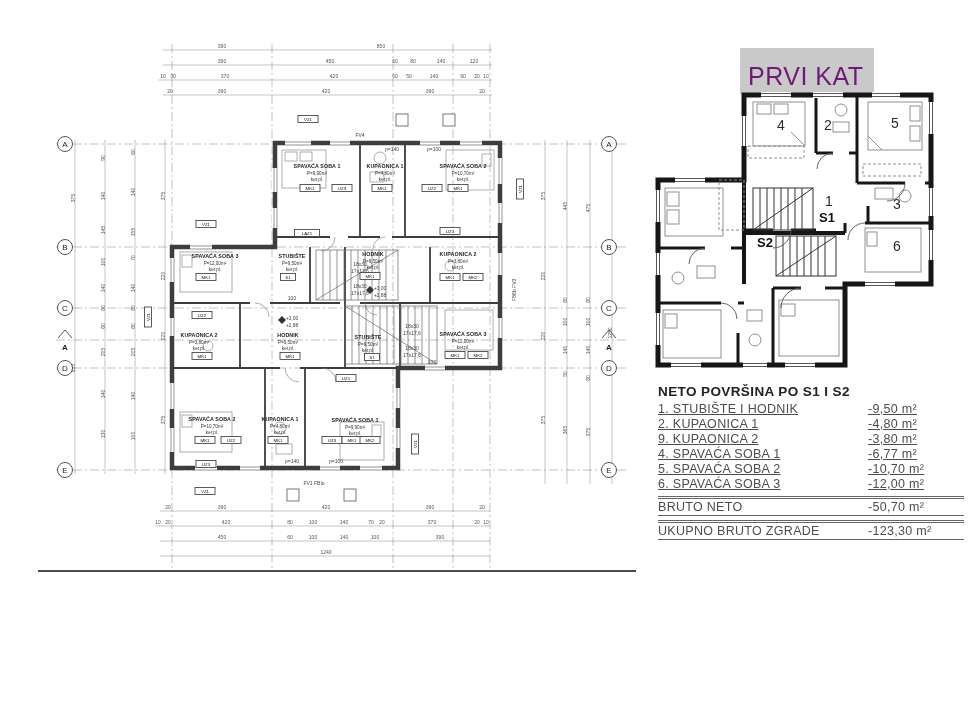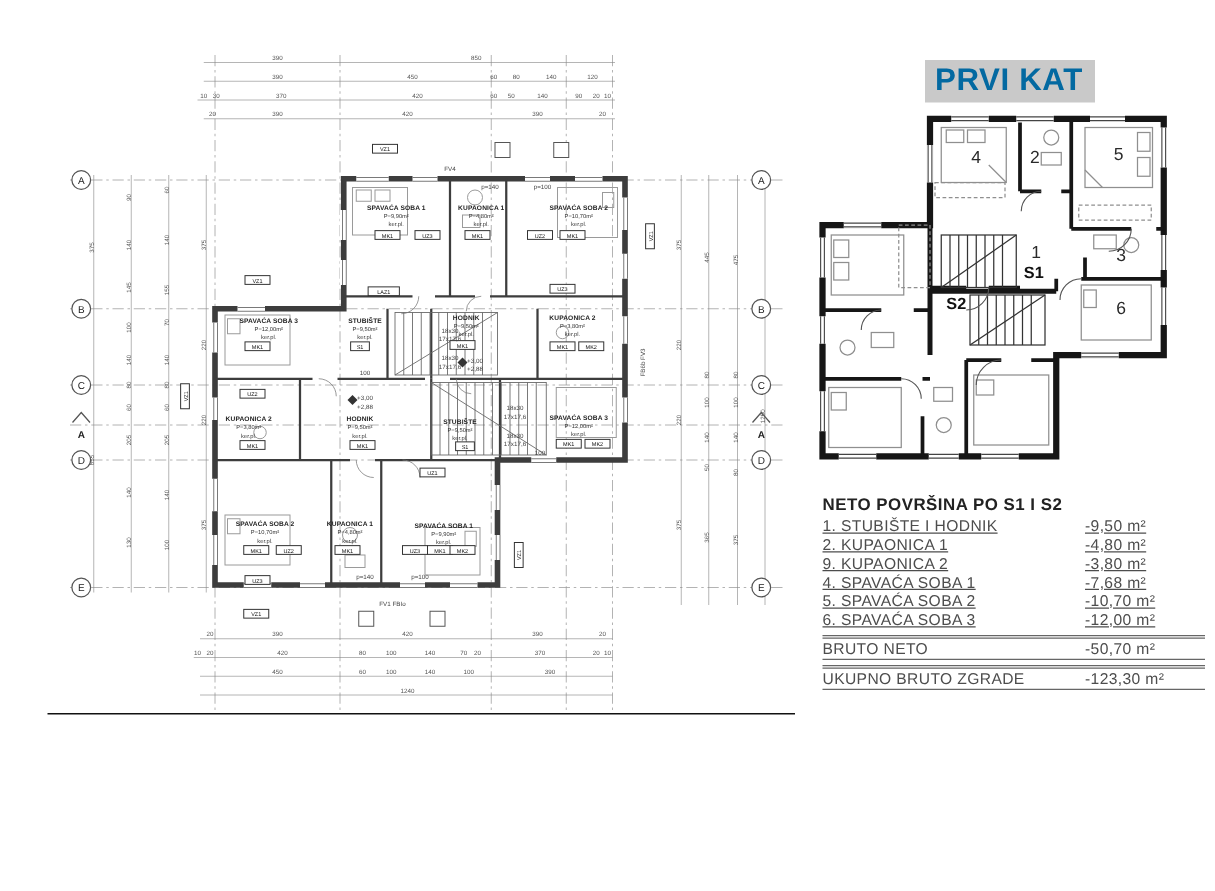--- a/index.html
+++ b/index.html
@@ -16,24 +16,24 @@
   .tagt{font-size:4.4px;fill:#111;text-anchor:middle;}
   .bub{font-size:8px;fill:#222;text-anchor:middle;}
   .secl{font-size:8px;font-weight:700;fill:#222;text-anchor:middle;}
 
   
   .rnum{font-size:14px;fill:#2a2a2a;text-anchor:middle;}
   .runit{font-size:13px;font-weight:700;fill:#111;text-anchor:middle;}
 
   
   .floor-title{position:absolute;left:740px;top:48px;background:#c9c9c9;
-    color:#0369a1;font-size:25px;font-weight:700;padding:2px 10px 3px 8px;letter-spacing:.5px;}
+    color:#701a75;font-size:25px;font-weight:400;padding:14px 10px 3px 8px;letter-spacing:.5px;}
 
   
-  .area-table{position:absolute;left:658px;top:396px;width:306px;color:#4d4d4d;}
+  .area-table{position:absolute;left:658px;top:384px;width:306px;color:#4d4d4d;}
   .tbl-title{font-size:13.5px;font-weight:700;color:#222;letter-spacing:.4px;margin-bottom:3px;}
   .t-row{display:flex;font-size:12.5px;line-height:15px;letter-spacing:.3px;text-decoration:underline;}
   .t-lbl{flex:1;}
   .t-val{width:96px;}
   .total-row{display:flex;font-size:12.5px;line-height:16px;letter-spacing:.3px;
     border-top:3px double #666;border-bottom:1.5px solid #666;margin-top:4px;}
   .total-row.second{margin-top:4px;justify-content:flex-end;}
 </style>
 </head>
 <body>
@@ -617,21 +617,21 @@
         <div class="t-row">
           <span class="t-lbl">2. KUPAONICA 1</span>
           <span class="t-val">-4,80 m²</span>
         </div>
         <div class="t-row">
           <span class="t-lbl">9. KUPAONICA 2</span>
           <span class="t-val">-3,80 m²</span>
         </div>
         <div class="t-row">
           <span class="t-lbl">4. SPAVAĆA SOBA 1</span>
-          <span class="t-val">-7,68 m²</span>
+          <span class="t-val">-6,77 m²</span>
         </div>
         <div class="t-row">
           <span class="t-lbl">5. SPAVAĆA SOBA 2</span>
           <span class="t-val">-10,70 m²</span>
         </div>
         <div class="t-row">
           <span class="t-lbl">6. SPAVAĆA SOBA 3</span>
           <span class="t-val">-12,00 m²</span>
         </div>
       </div>

